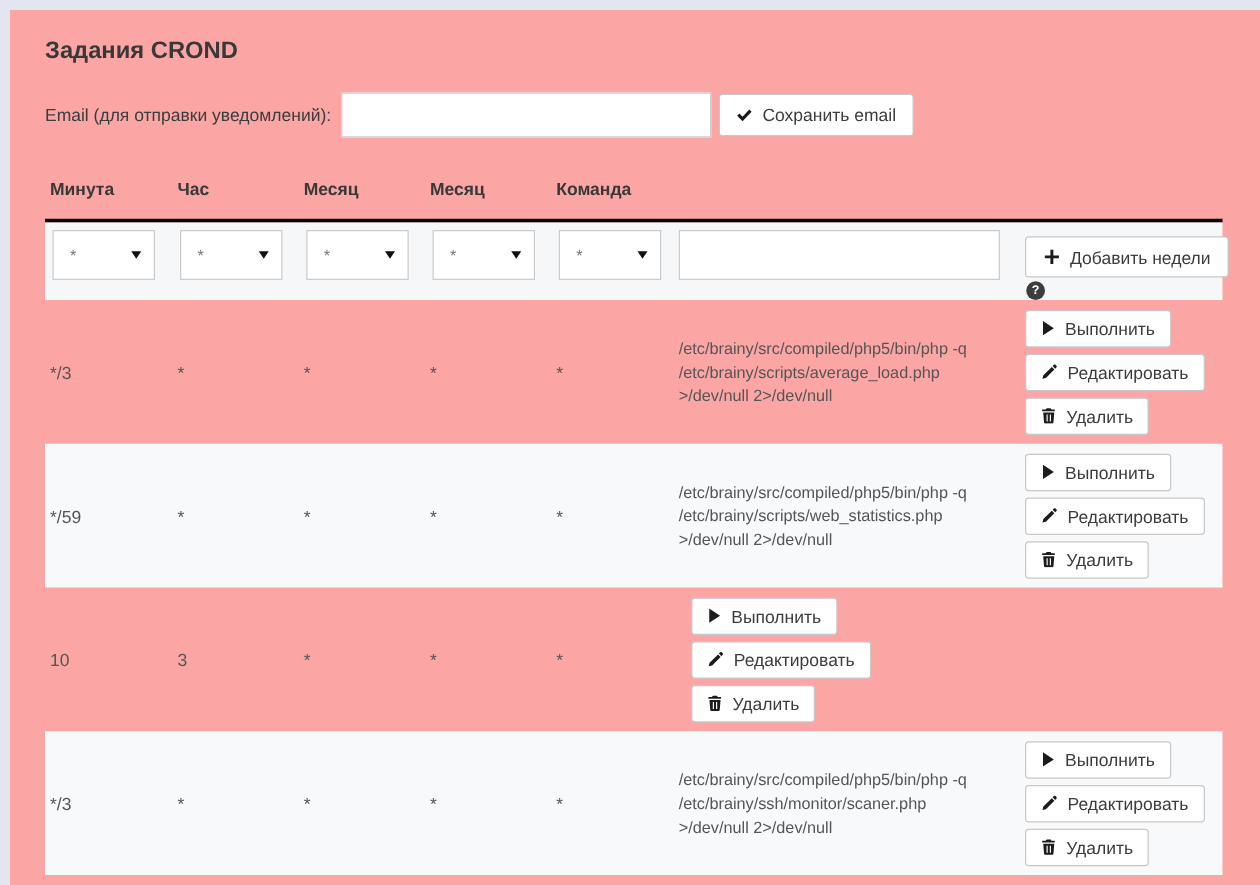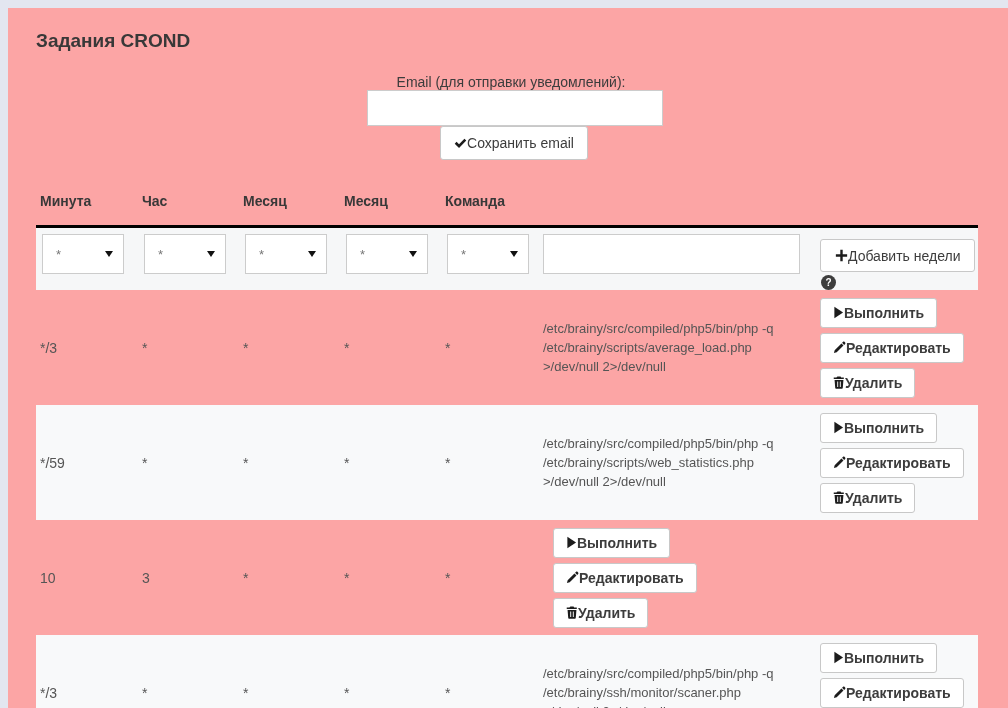--- a/index.html
+++ b/index.html
@@ -21,35 +21,35 @@
     margin-top: 22px;
     font-size: 19px;
     font-weight: bold;
     color: #383838;
   }
   
   .email-row {
     margin-top: 22px;
     display: flex;
     align-items: center;
-    flex-direction: column;
   }
   .email-row label { font-size: 14px; color: #3c3c3c; }
   .email-input {
     margin-left: 8px;
     width: 296px; height: 36px;
     border: 1px solid #ccc;
     background: #fff;
     font-size: 14px;
     padding: 0 8px;
     outline: none;
   }
   .btn {
     display: inline-flex;
     align-items: center;
+    gap: 8px;
     background: #fff;
     border: 1px solid #c8c8c8;
     border-radius: 3px;
     font-size: 14px;
     color: #3c3c3c;
     cursor: pointer;
     font-family: inherit;
     white-space: nowrap;
   }
   .save-email-btn { margin-left: 6px; height: 34px; padding: 0 13px; }
@@ -135,21 +135,21 @@
     padding-right: 10px;
     word-wrap: break-word;
   }
   .actions {
     display: flex;
     flex-direction: column;
     align-items: flex-start;
     gap: 5px;
     padding: 7px 0 7px 10px;
   }
-  .row-btn { height: 30px; padding: 0 12px; font-weight: bold; }
+  .row-btn { height: 30px; padding: 0 12px; }
 </style>
 </head>
 <body>
 
 <div class="panel">
 
   <h1 class="page-title">Задания CROND</h1>
 
   <div class="email-row">
     <label>Email (для отправки уведомлений):</label>

